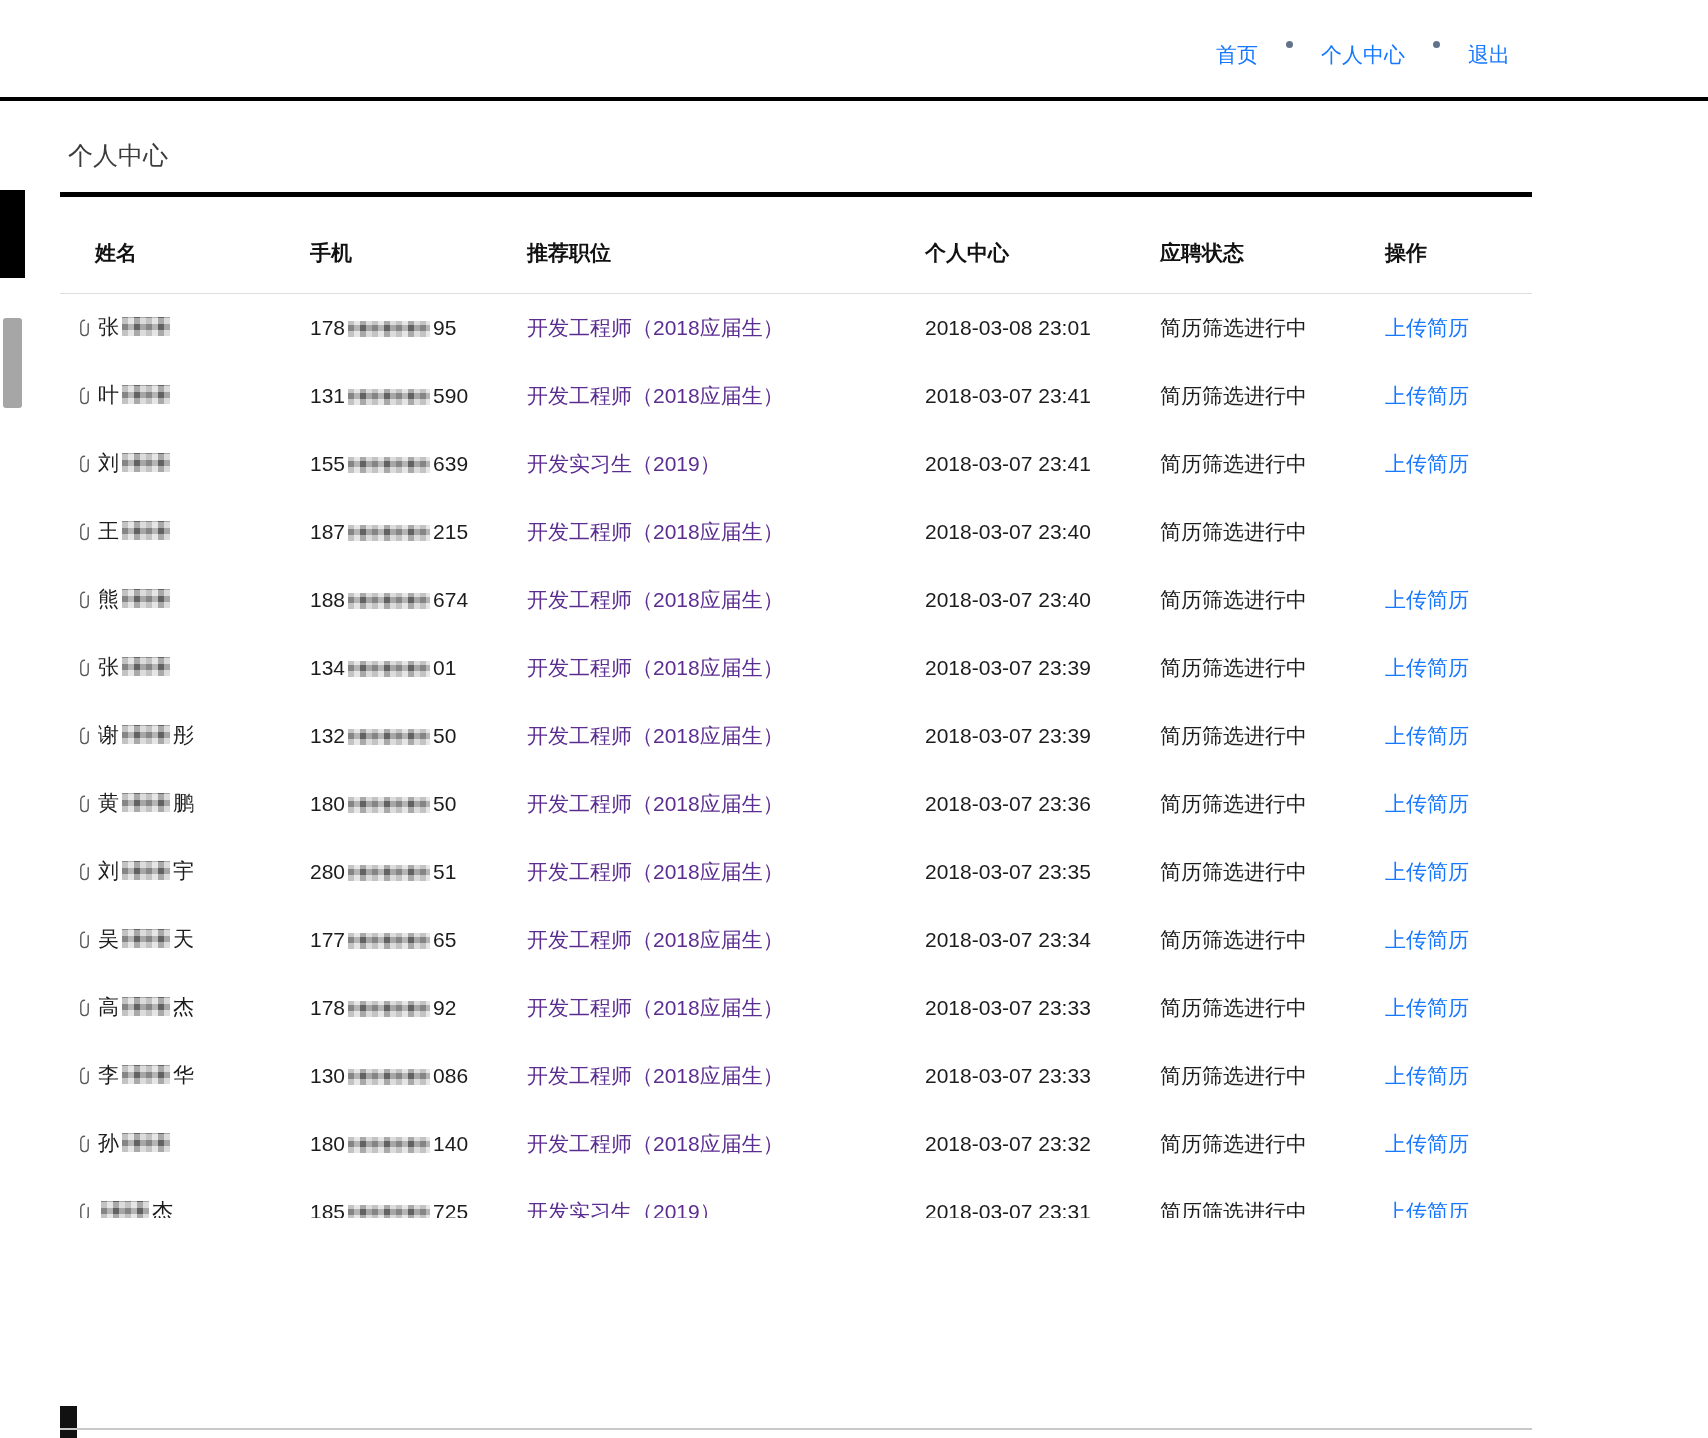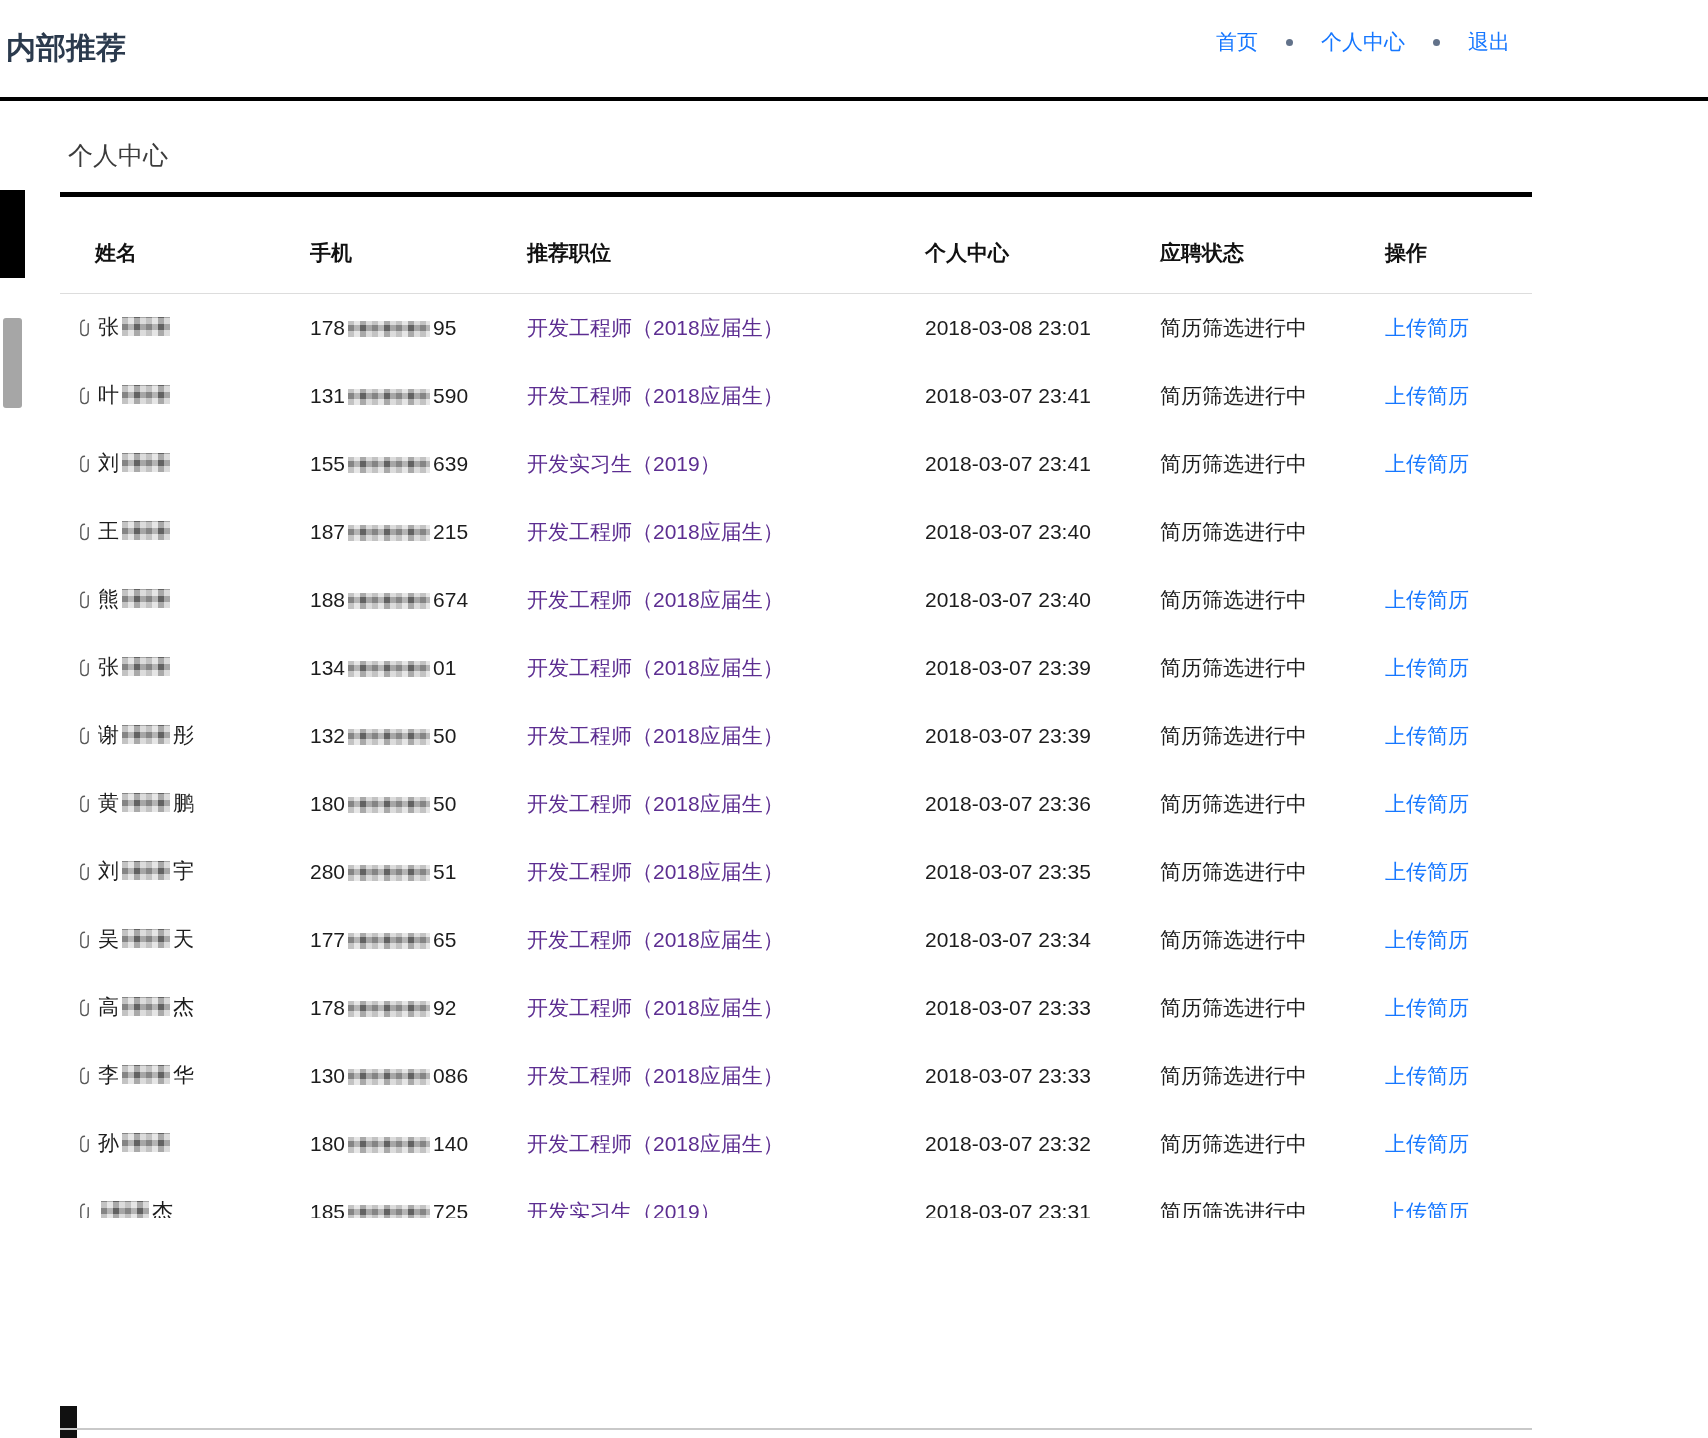--- a/index.html
+++ b/index.html
@@ -10,21 +10,21 @@
   }
   *{box-sizing:border-box;}
   html,body{margin:0;padding:0;}
   body{
     width:1708px;height:1438px;overflow:hidden;background:#fff;position:relative;
     font-family:"Liberation Sans","DejaVu Sans",sans-serif;color:var(--text_dark);
   }
   
   .topbar{position:relative;height:97px;}
   .app-title{margin:0;padding:28px 0 0 6px;font-size:30px;font-weight:bold;color:var(--title_color);}
-  .top-nav{position:absolute;top:28px;right:198px;display:flex;align-items:center;font-size:21px;}
+  .top-nav{position:absolute;top:41px;right:198px;display:flex;align-items:flex-start;font-size:21px;}
   .top-nav a{color:var(--link_blue);text-decoration:none;cursor:pointer;}
   .nav-dot{width:7px;height:7px;border-radius:50%;background:#62728a;margin:0 28px;display:inline-block;}
   .top-rule{position:absolute;top:97px;left:0;width:1708px;height:4px;background:#000;}
   
   .left-black{position:absolute;left:0;top:190px;width:25px;height:88px;background:#000;}
   .left-gray{position:absolute;left:3px;top:318px;width:19px;height:90px;background:#a6a6a6;border-radius:3px;}
   .bottom-left-block{position:absolute;left:60px;top:1406px;width:17px;height:32px;background:#111;}
   .bottom-rule{position:absolute;left:60px;top:1428px;width:1472px;height:2px;background:#c9c9c9;}
   
   .section-title{margin:42px 0 0 68px;font-size:25px;font-weight:400;color:#3c3c3c;}
@@ -51,21 +51,20 @@
       repeating-linear-gradient(0deg, rgba(255,255,255,.38) 0 6px, rgba(0,0,0,.16) 6px 12px),
       repeating-linear-gradient(90deg, #9e9e9e 0 6px, #d7d7d7 6px 12px, #757575 12px 18px, #c6c6c6 18px 24px);
   }
   .redact-name{width:48px;height:19px;}
   .redact-phone{width:82px;height:16px;}
 </style>
 </head>
 <body>
 
 <header class="topbar">
-  <h1 class="app-title">内部推荐</h1>
   <nav class="top-nav">
     <a>首页</a>
     <span class="nav-dot"></span>
     <a>个人中心</a>
     <span class="nav-dot"></span>
     <a>退出</a>
   </nav>
 </header>
 <div class="top-rule"></div>
 

